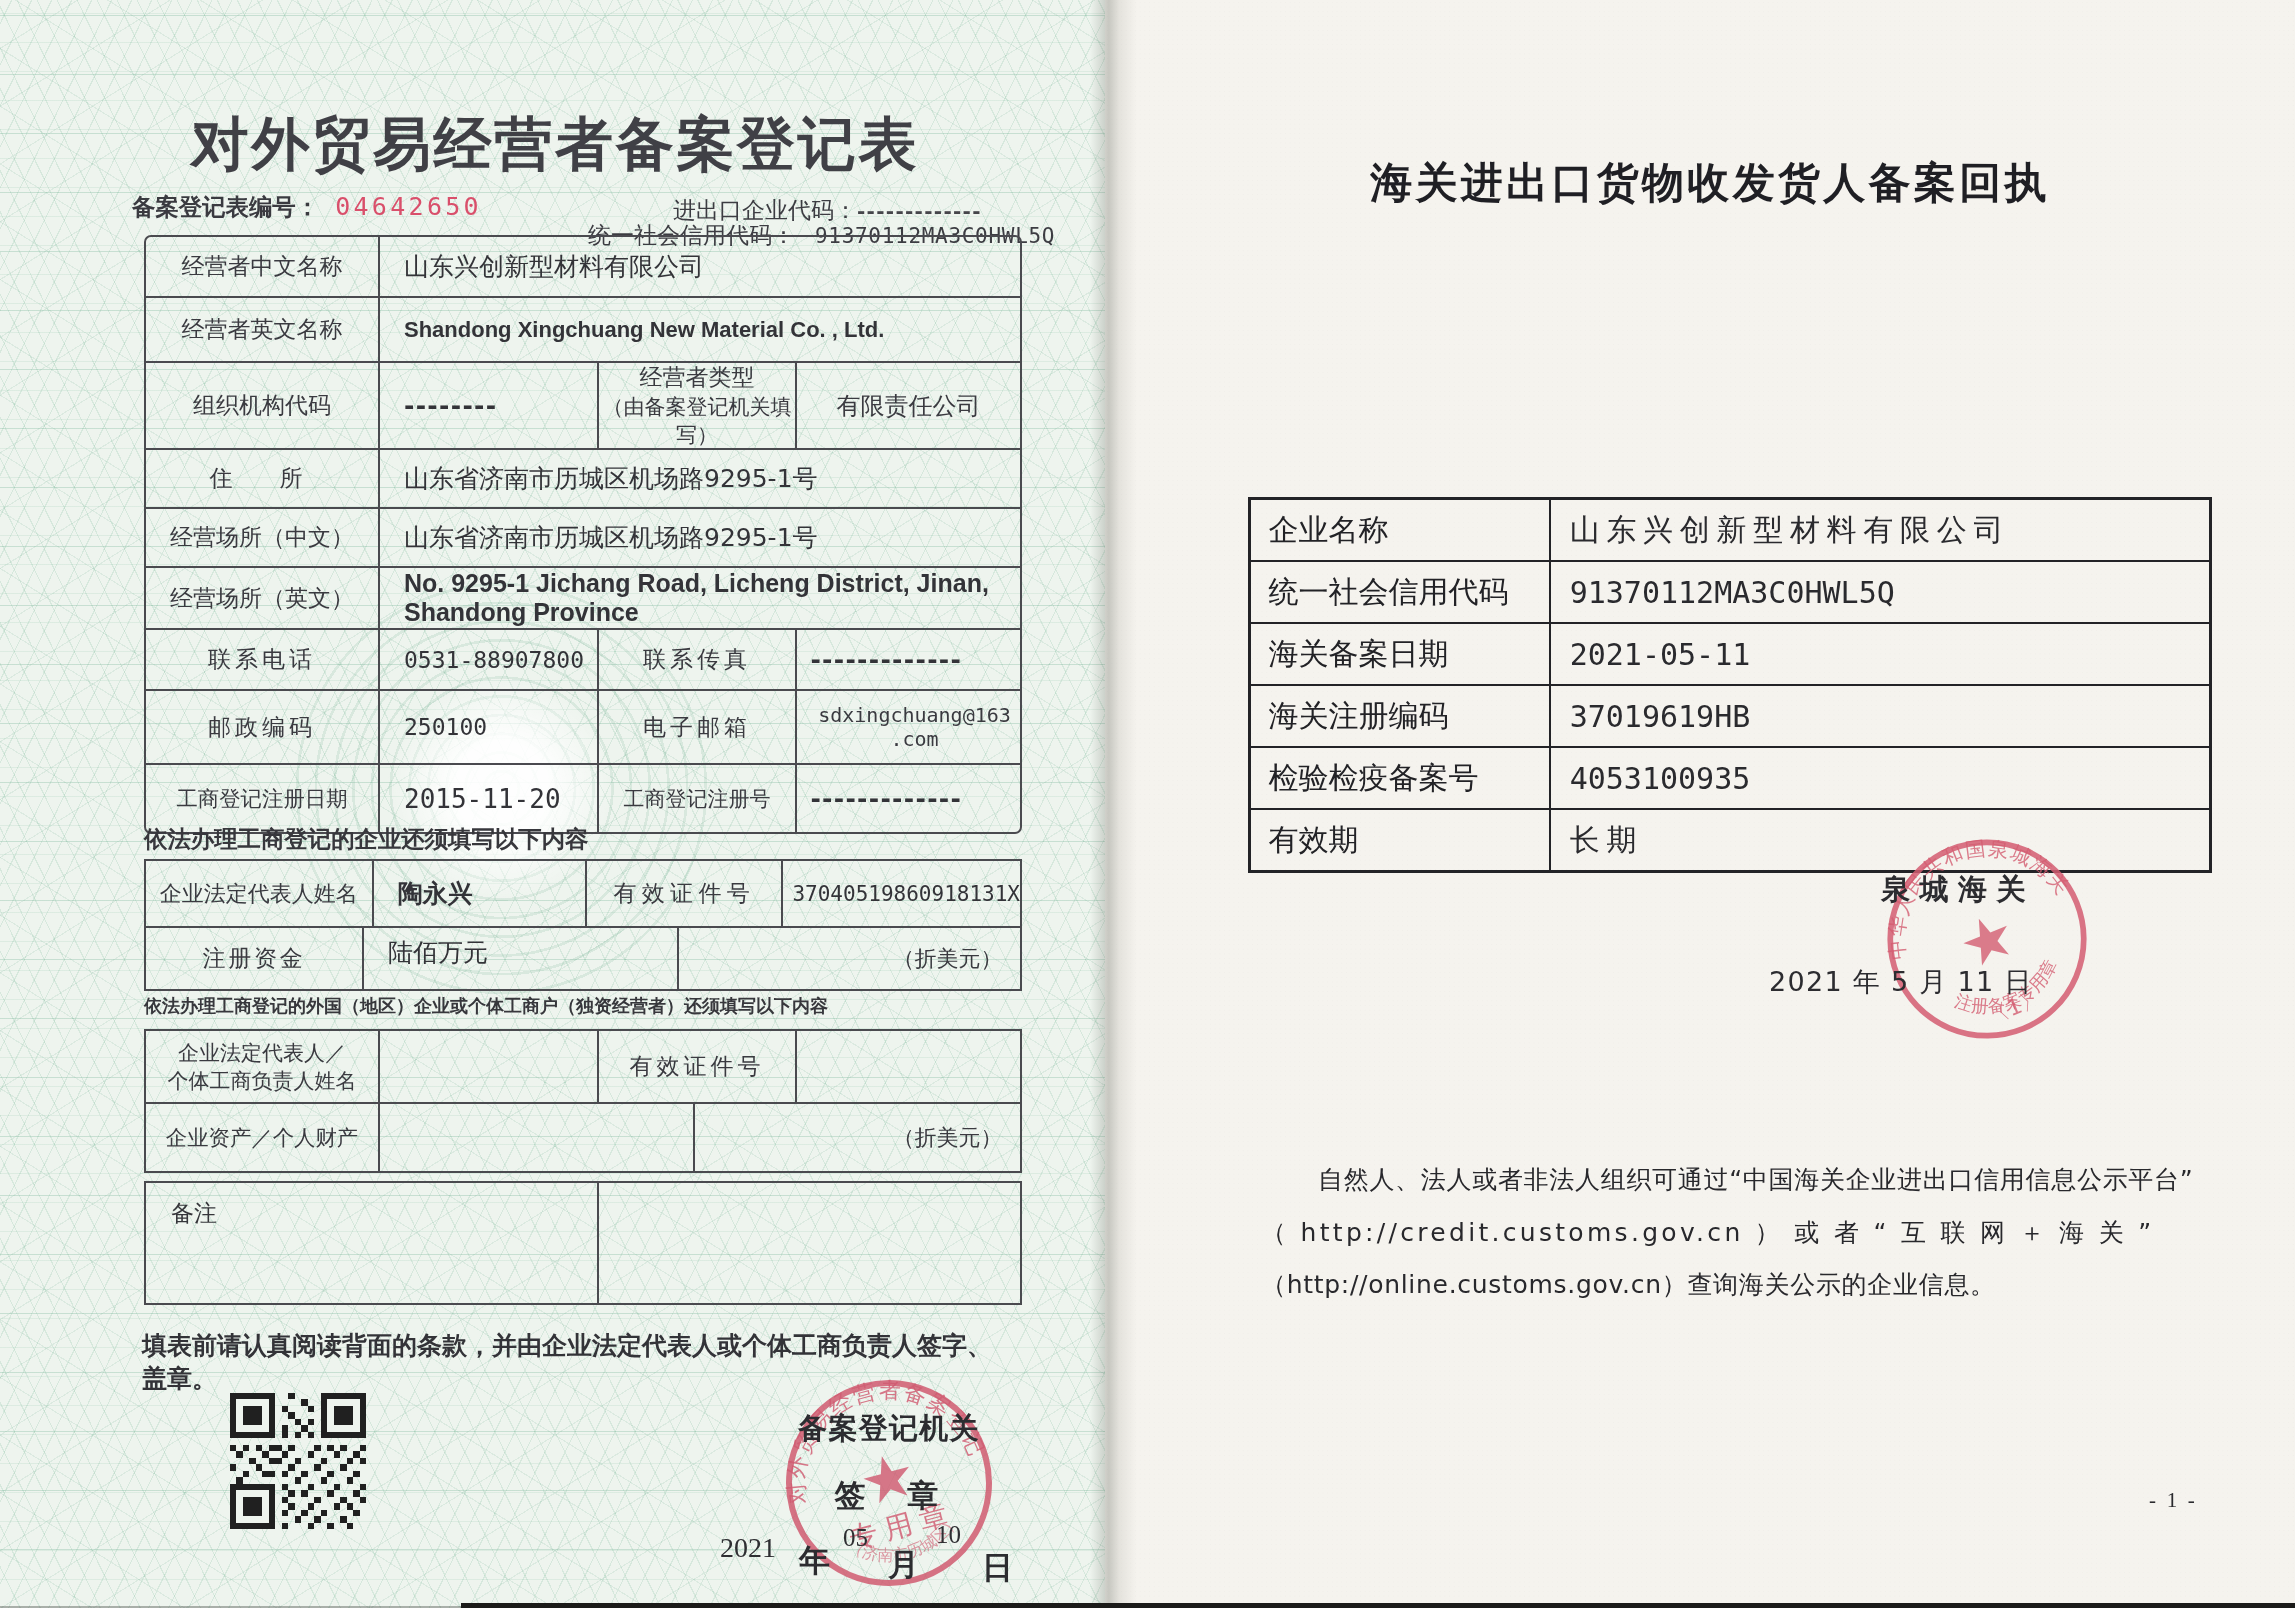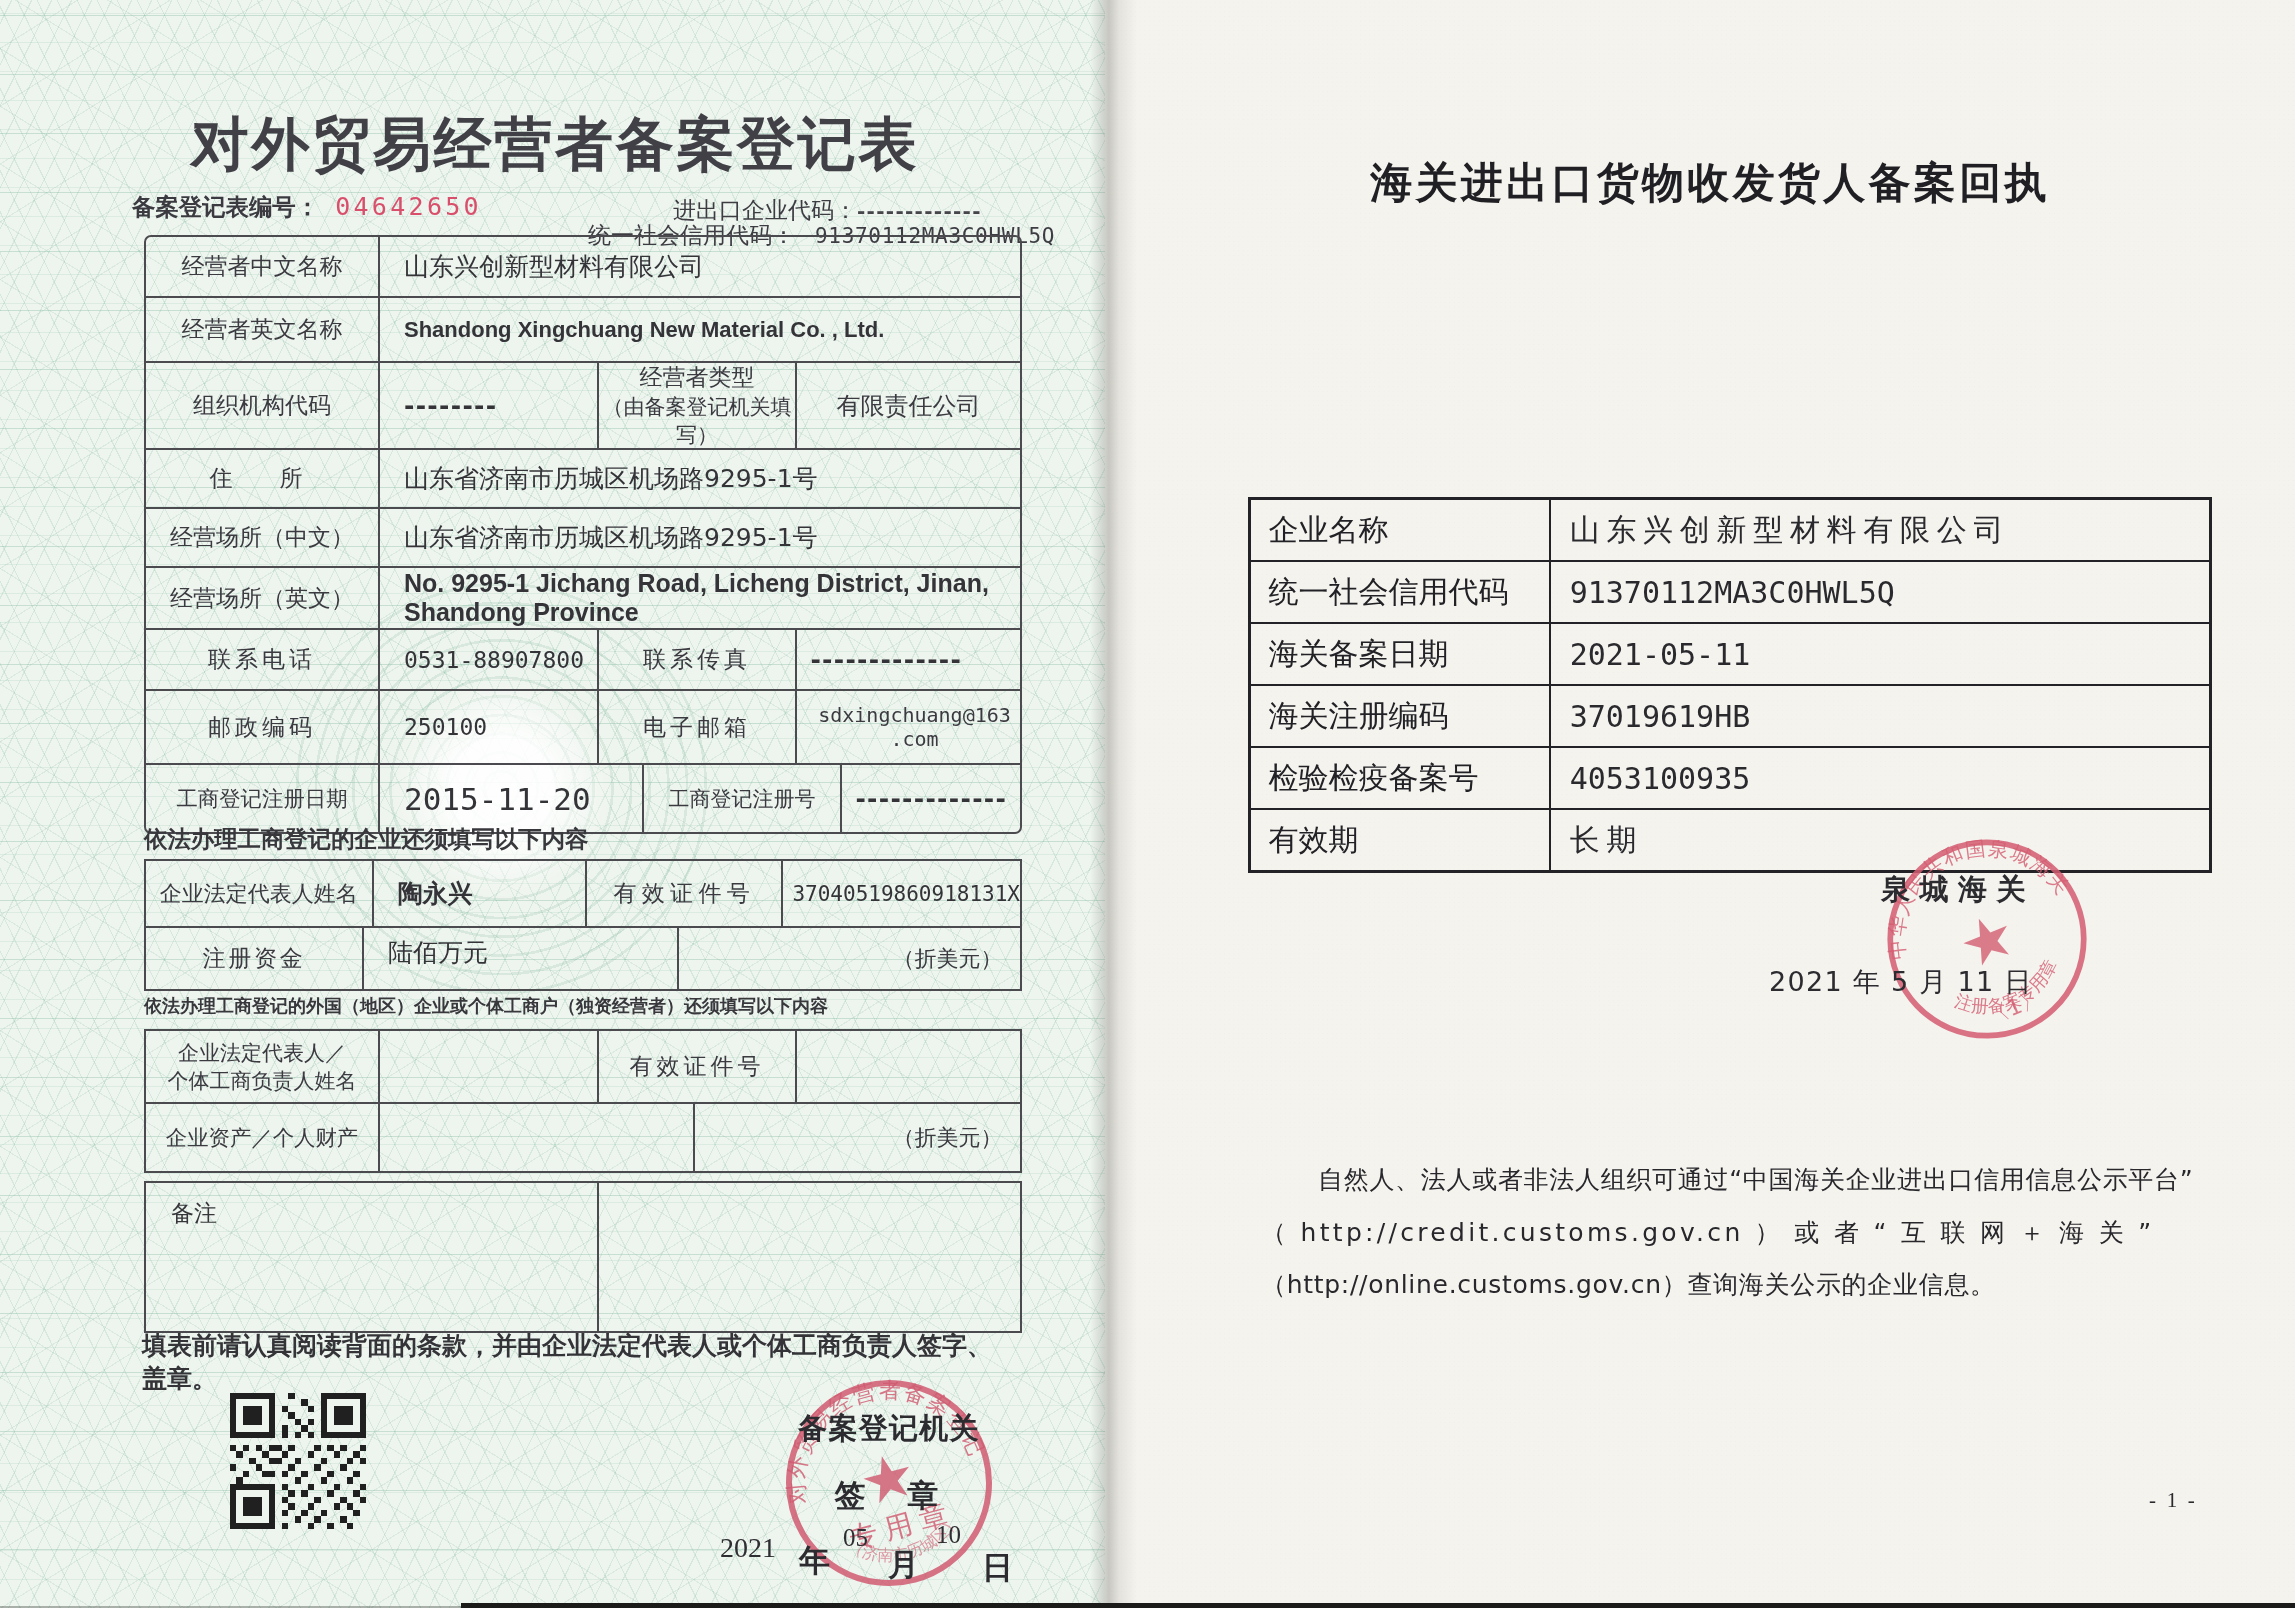--- a/index.html
+++ b/index.html
@@ -33,21 +33,21 @@
   .row.first{border-top:none;}
   .cell{box-sizing:border-box;border-left:2px solid #4a4a4f;display:flex;align-items:center;
         justify-content:center;flex-direction:column;text-align:center;font-size:23px;color:#3a3a40;}
   .cell.c1{border-left:none;}
   .cell.val{align-items:flex-start;justify-content:center;text-align:left;padding-left:24px;flex-direction:row;
             align-items:center;justify-content:flex-start;font-size:25px;color:#333338;}
   .mono{font-family:"DejaVu Sans Mono",monospace;}
   .eng{font-family:"Liberation Sans",sans-serif;font-size:19.4px;}
   .sec-head{font-size:23.4px;font-weight:600;color:#37373c;}
   .note-cell{justify-content:flex-end;padding-right:17.4px;flex-direction:row;align-items:center;font-size:22px;}
-  .remark-box{position:absolute;left:144px;top:1181px;width:878px;height:152px;border:2px solid #4a4a4f;box-sizing:border-box;}
+  .remark-box{position:absolute;left:144px;top:1181px;width:878px;height:124px;border:2px solid #4a4a4f;box-sizing:border-box;}
   .remark-div{position:absolute;left:451px;top:0;width:2px;height:100%;background:#4a4a4f;}
   .remark-label{position:absolute;left:25px;top:14.7px;font-size:23px;}
   .lp-footer{position:absolute;left:142px;top:1329px;width:862px;font-size:25px;font-weight:600;color:#333338;}
 
   .qr{position:absolute;left:230px;top:1393px;width:136px;height:136px;}
   .qr svg{width:100%;height:100%;}
 
   
   .stamp-svg text{font-family:"DejaVu Sans",sans-serif;}
   .st-black{position:absolute;text-align:center;color:#2c2c30;font-weight:bold;}
@@ -133,21 +133,21 @@
         <div class="cell c1" style="width:232px;letter-spacing:4px">邮政编码</div>
         <div class="cell val mono" style="width:219px;font-size:23px">250100</div>
         <div class="cell" style="width:198px;letter-spacing:4px">电子邮箱</div>
         <div class="cell mono" style="flex:1;font-size:20px;align-items:center;padding-left:12px;text-align:left">
           <span>sdxingchuang@163</span>
           <span>.com</span>
         </div>
       </div>
       <div class="row" style="height:67px">
         <div class="cell c1" style="width:232px;font-size:21.4px">工商登记注册日期</div>
-        <div class="cell val mono" style="width:264px;font-size:31px">2015-11-20</div>
+        <div class="cell val mono" style="width:219px;font-size:26px">2015-11-20</div>
         <div class="cell" style="width:198px;font-size:21px">工商登记注册号</div>
         <div class="cell val dashes" style="flex:1;padding-left:13.4px">-------------</div>
       </div>
     </div>
 
     <div class="abs sec-head" style="left:144px;top:823px;">依法办理工商登记的企业还须填写以下内容</div>
     <div class="lp-table" style="left:144px;top:859px;width:878px;">
       <div class="row first" style="height:65px">
         <div class="cell c1" style="width:232px;font-size:22px">企业法定代表人姓名</div>
         <div class="cell val" style="width:219px;font-weight:600">陶永兴</div>

